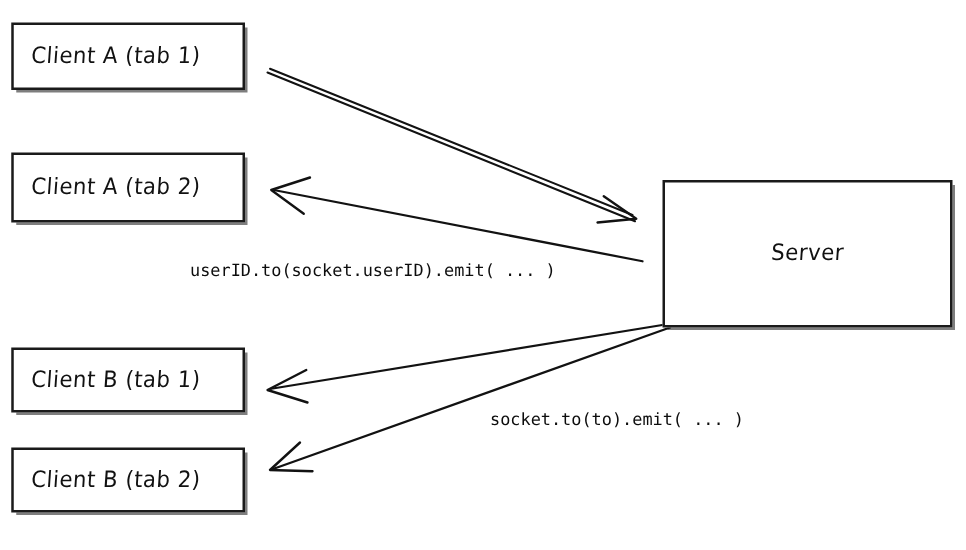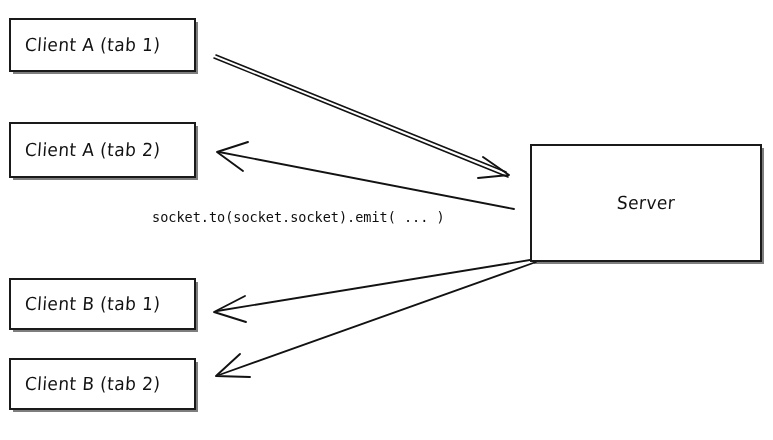--- a/index.html
+++ b/index.html
@@ -110,16 +110,17 @@
   </div>
 
   <div class="node-box client-box" style="left:9px; top:358px; width:187px; height:52px;">
     <span class="node-label">Client B (tab 2)</span>
   </div>
 
   <div class="node-box server-box" style="left:530px; top:144px; width:232px; height:118px;">
     <span class="node-label">Server</span>
   </div>
 
-  <div class="edge-label" style="left:152px; top:209px;">socket.to(socket.socket).emit( ... )</div>
+  <div class="edge-label" style="left:152px; top:209px;">userID.to(socket.userID).emit( ... )</div>
 
+  <div class="edge-label" style="left:392px; top:328px;">socket.to(to).emit( ... )</div>
 
 </div>
 
 </body></html>

